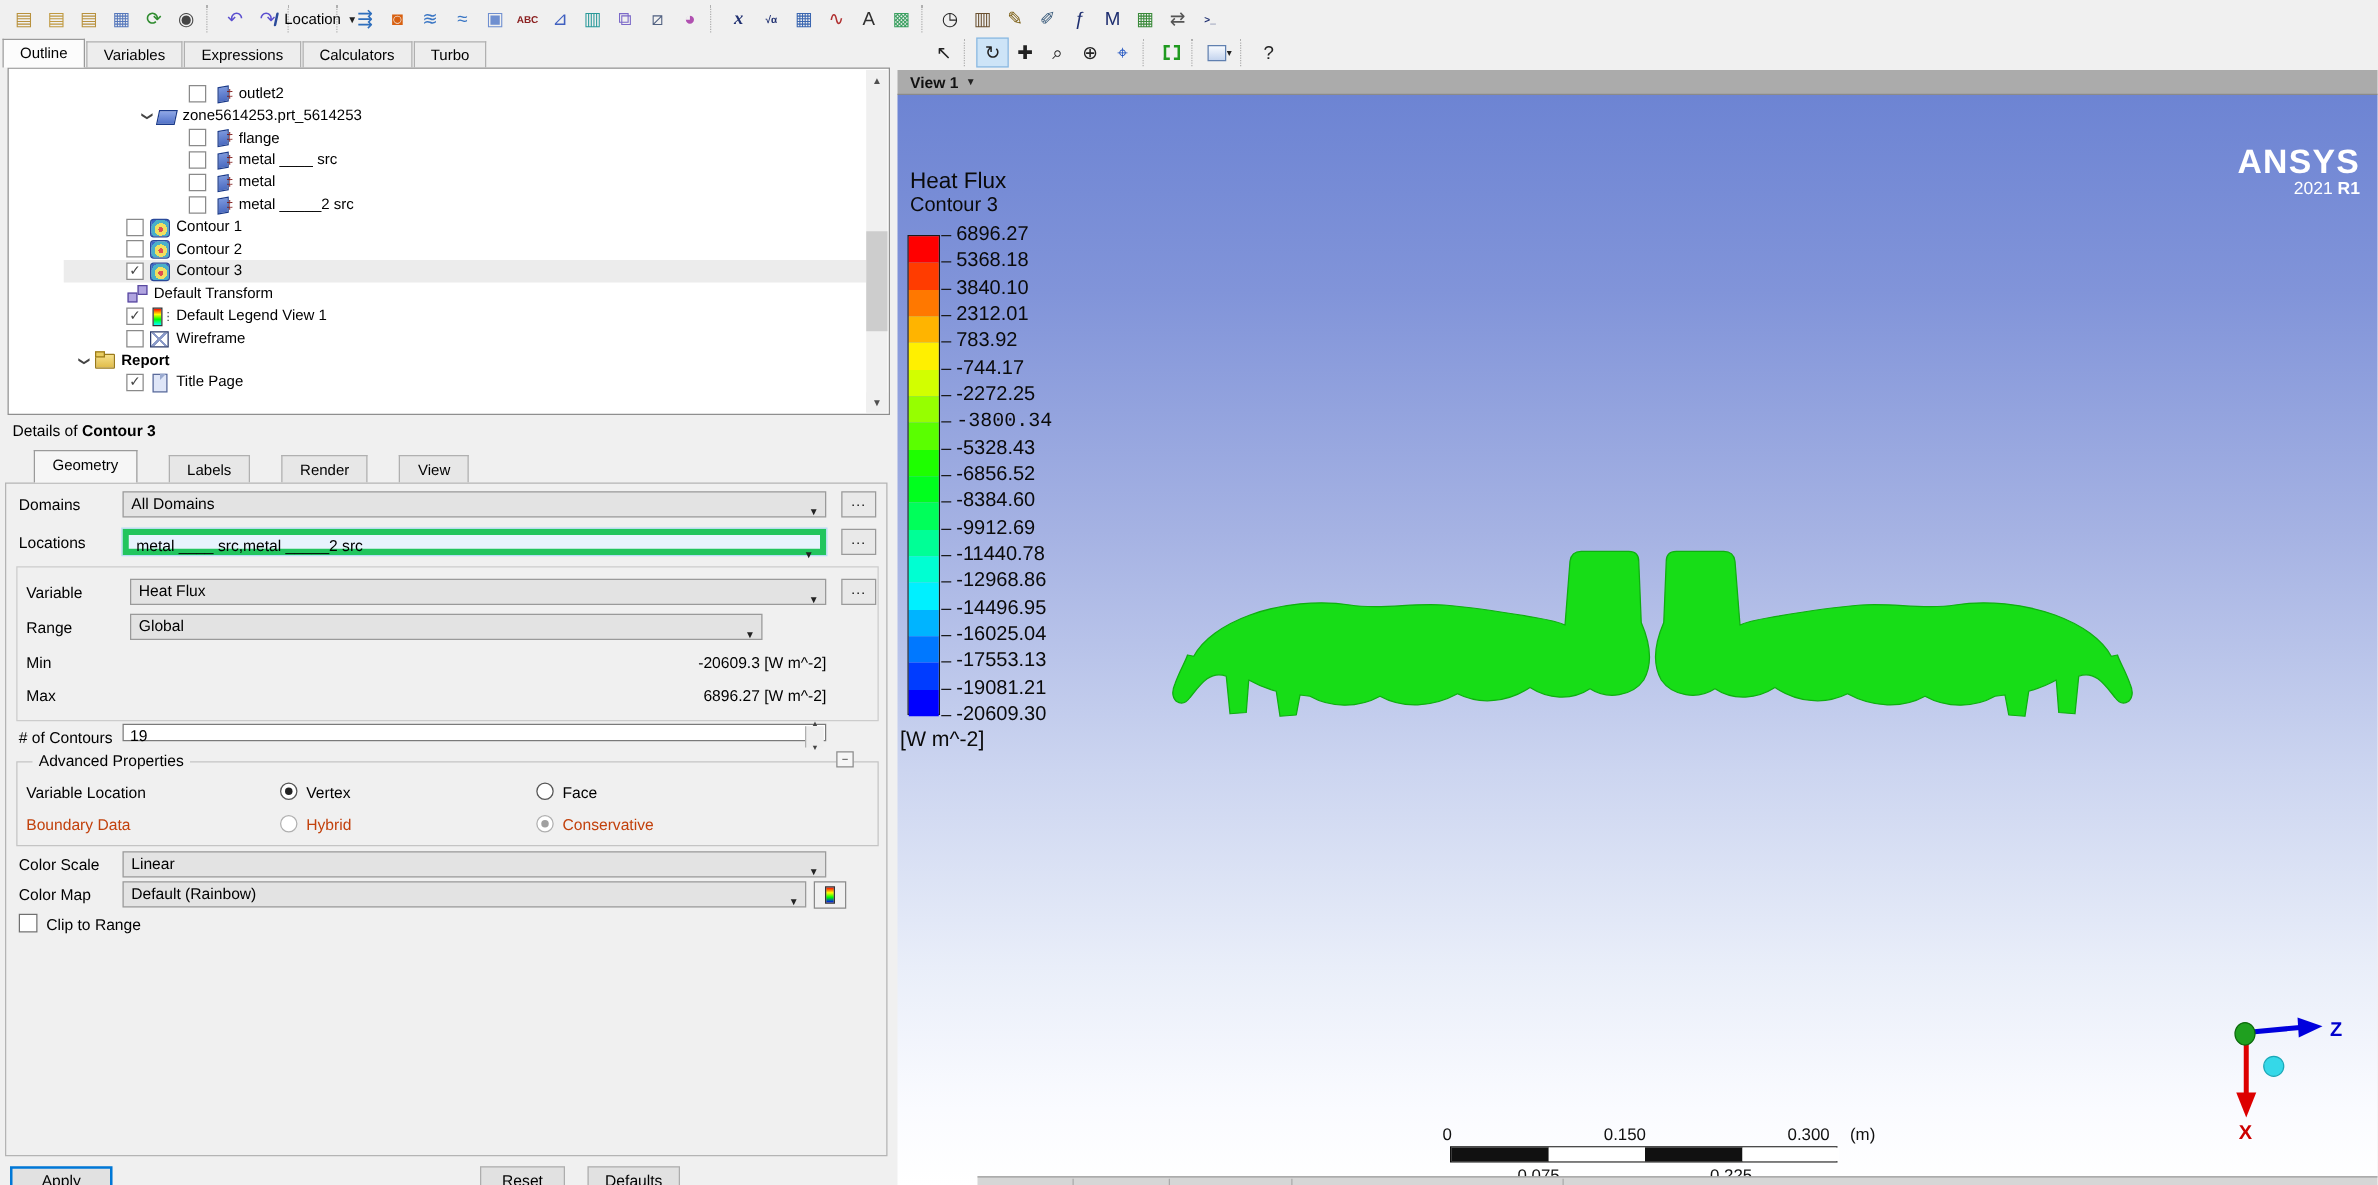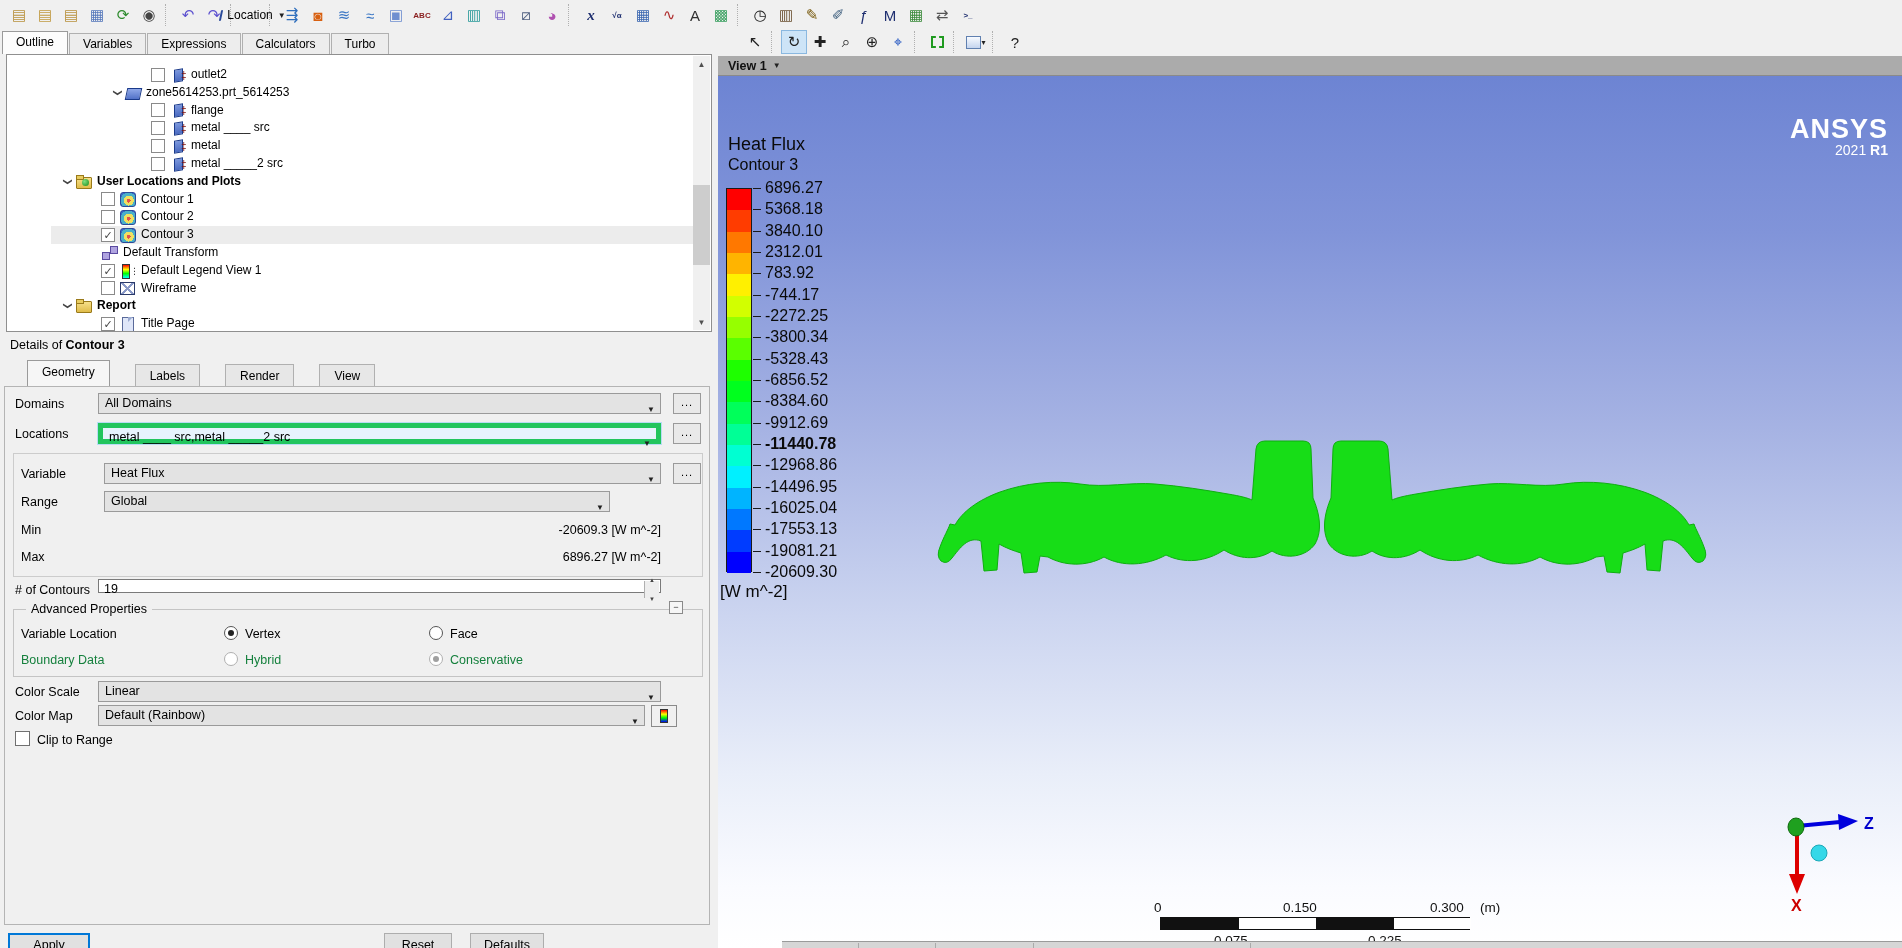--- a/index.html
+++ b/index.html
@@ -113,21 +113,21 @@
   .spin { position:absolute; right:1px; top:1px; width:15px; height:17px; border-left:1px solid #b0b0b0;
     display:flex; flex-direction:column; align-items:center; justify-content:center; font-size:6px;
     color:#444; background:#eee; }
   .radio { position:absolute; width:14px; height:14px; border:1px solid #555; border-radius:50%;
     background:#fff; }
   .radio.on::after { content:""; position:absolute; left:3px; top:3px; width:6px; height:6px;
     border-radius:50%; background:#222; }
   .radio.dis { border-color:#b0b0b0; }
   .radio.dis.on::after { background:#a0a0a0; }
   .rlabel { position:absolute; font-size:12.5px; }
-  .rlabel.dis, .flabel.dis { color:#15803d; }
+  .rlabel.dis, .flabel.dis { color:#c2410c; }
   .cbox { position:absolute; width:15px; height:15px; border:1px solid #707070; background:#fff; }
   .rollup { position:absolute; width:14px; height:13px; border:1px solid #8a8a8a; background:#f6f6f6;
     font-size:9px; line-height:11px; text-align:center; color:#333; }
   .cmapbtn { position:absolute; width:26px; height:22px; border:1px solid #8a8a8a; background:#f0f0f0;
     display:flex; align-items:center; justify-content:center; }
   .cmapbtn i { width:8px; height:14px; border:1px solid #333;
     background:linear-gradient(#f00,#ff0 35%,#0f0 65%,#00f); }
 
   .pushbtn { position:absolute; height:25px; background:#e1e1e1; border:1px solid #adadad;
     font-size:12.5px; text-align:center; line-height:22px; }
@@ -345,27 +345,20 @@
       </div>
       <div class="trow" style="padding-left: 100px;">
         <span class="tcheck"></span>
         <span class="ticon ti-boundary"></span>
         <span class="tlabel">metal</span>
       </div>
       <div class="trow" style="padding-left: 100px;">
         <span class="tcheck"></span>
         <span class="ticon ti-boundary"></span>
         <span class="tlabel">metal _____2 src</span>
-      </div>
-      <div class="trow" style="padding-left: 8px;">
-        <span class="texp">❯</span>
-        <span class="ticon ti-folder-globe">
-          <span class="dot"></span>
-        </span>
-        <span class="tlabel bold">User Locations and Plots</span>
       </div>
       <div class="trow" style="padding-left: 50px;">
         <span class="tcheck"></span>
         <span class="ticon ti-contour"></span>
         <span class="tlabel">Contour 1</span>
       </div>
       <div class="trow" style="padding-left: 50px;">
         <span class="tcheck"></span>
         <span class="ticon ti-contour"></span>
         <span class="tlabel">Contour 2</span>
@@ -546,26 +539,26 @@
         <div class="ltick" style="left: 35px; top: 496px;"></div>
       </div>
     <div id="legend-labels">
         <div class="llabel" style="left: 47px; top: 103px;">6896.27</div>
         <div class="llabel" style="left: 47px; top: 124.333px;">5368.18</div>
         <div class="llabel" style="left: 47px; top: 145.667px;">3840.10</div>
         <div class="llabel" style="left: 47px; top: 167px;">2312.01</div>
         <div class="llabel" style="left: 47px; top: 188.333px;">783.92</div>
         <div class="llabel" style="left: 47px; top: 209.667px;">-744.17</div>
         <div class="llabel" style="left: 47px; top: 231px;">-2272.25</div>
-        <div class="llabel" style="left: 47px; top: 252.333px;">-3800.34</div>
+        <div class="llabel" style="left: 47px; top: 252.333px; font-family: Liberation Mono, monospace;">-3800.34</div>
         <div class="llabel" style="left: 47px; top: 273.667px;">-5328.43</div>
         <div class="llabel" style="left: 47px; top: 295px;">-6856.52</div>
         <div class="llabel" style="left: 47px; top: 316.333px;">-8384.60</div>
         <div class="llabel" style="left: 47px; top: 337.667px;">-9912.69</div>
-        <div class="llabel" style="left: 47px; top: 359px; font-weight: bold;">-11440.78</div>
+        <div class="llabel" style="left: 47px; top: 359px;">-11440.78</div>
         <div class="llabel" style="left: 47px; top: 380.333px;">-12968.86</div>
         <div class="llabel" style="left: 47px; top: 401.667px;">-14496.95</div>
         <div class="llabel" style="left: 47px; top: 423px;">-16025.04</div>
         <div class="llabel" style="left: 47px; top: 444.333px;">-17553.13</div>
         <div class="llabel" style="left: 47px; top: 465.667px;">-19081.21</div>
         <div class="llabel" style="left: 47px; top: 487px;">-20609.30</div>
       </div>
     <div id="legend-unit">[W m^-2]</div>
 
     <svg id="mesh" width="1184" height="872" viewBox="718 76 1184 872" style="position:absolute;left:0;top:0;">

